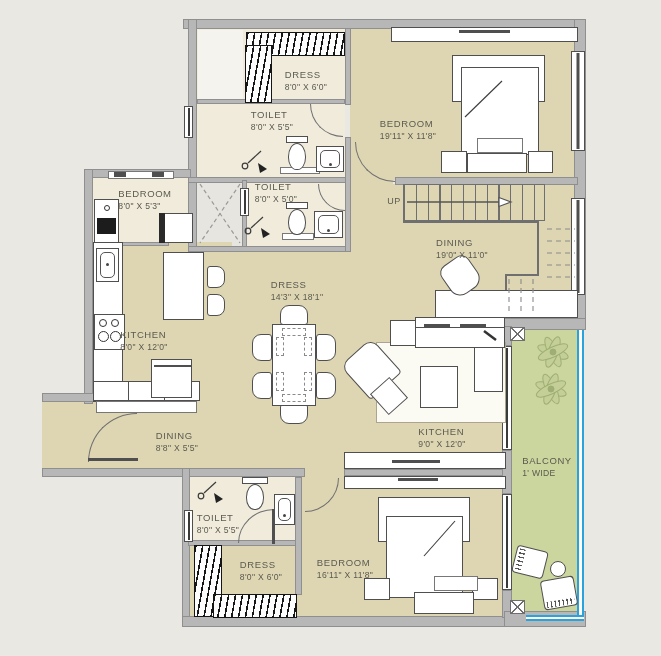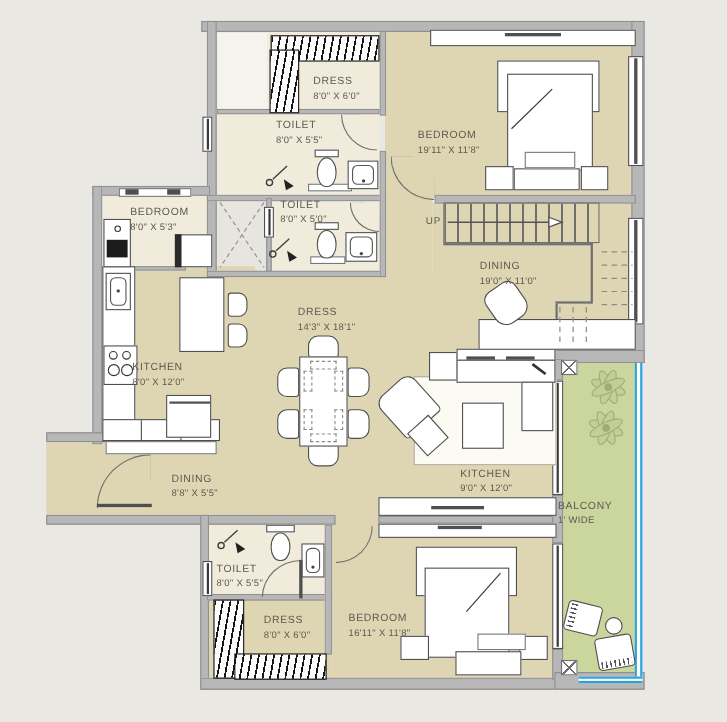--- a/index.html
+++ b/index.html
@@ -346,21 +346,21 @@
     <div class="dims">8'0" X 5'5"</div>
   </div>
   <div class="lbl" style="left:261px;top:571px">
     <div>DRESS</div>
     <div class="dims">8'0" X 6'0"</div>
   </div>
   <div class="lbl" style="left:345px;top:569px">
     <div>BEDROOM</div>
     <div class="dims">16'11" X 11'8"</div>
   </div>
-  <div class="lbl" style="left:532px;top:467px">
+  <div class="lbl" style="left:547px;top:467px">
     <div>BALCONY</div>
     <div class="dims">1' WIDE</div>
   </div>
   <div class="lbl" style="left:394px;top:201px;font-size:9px">
     <div>UP</div>
   </div>
 
 </div>
 
 </body></html>

